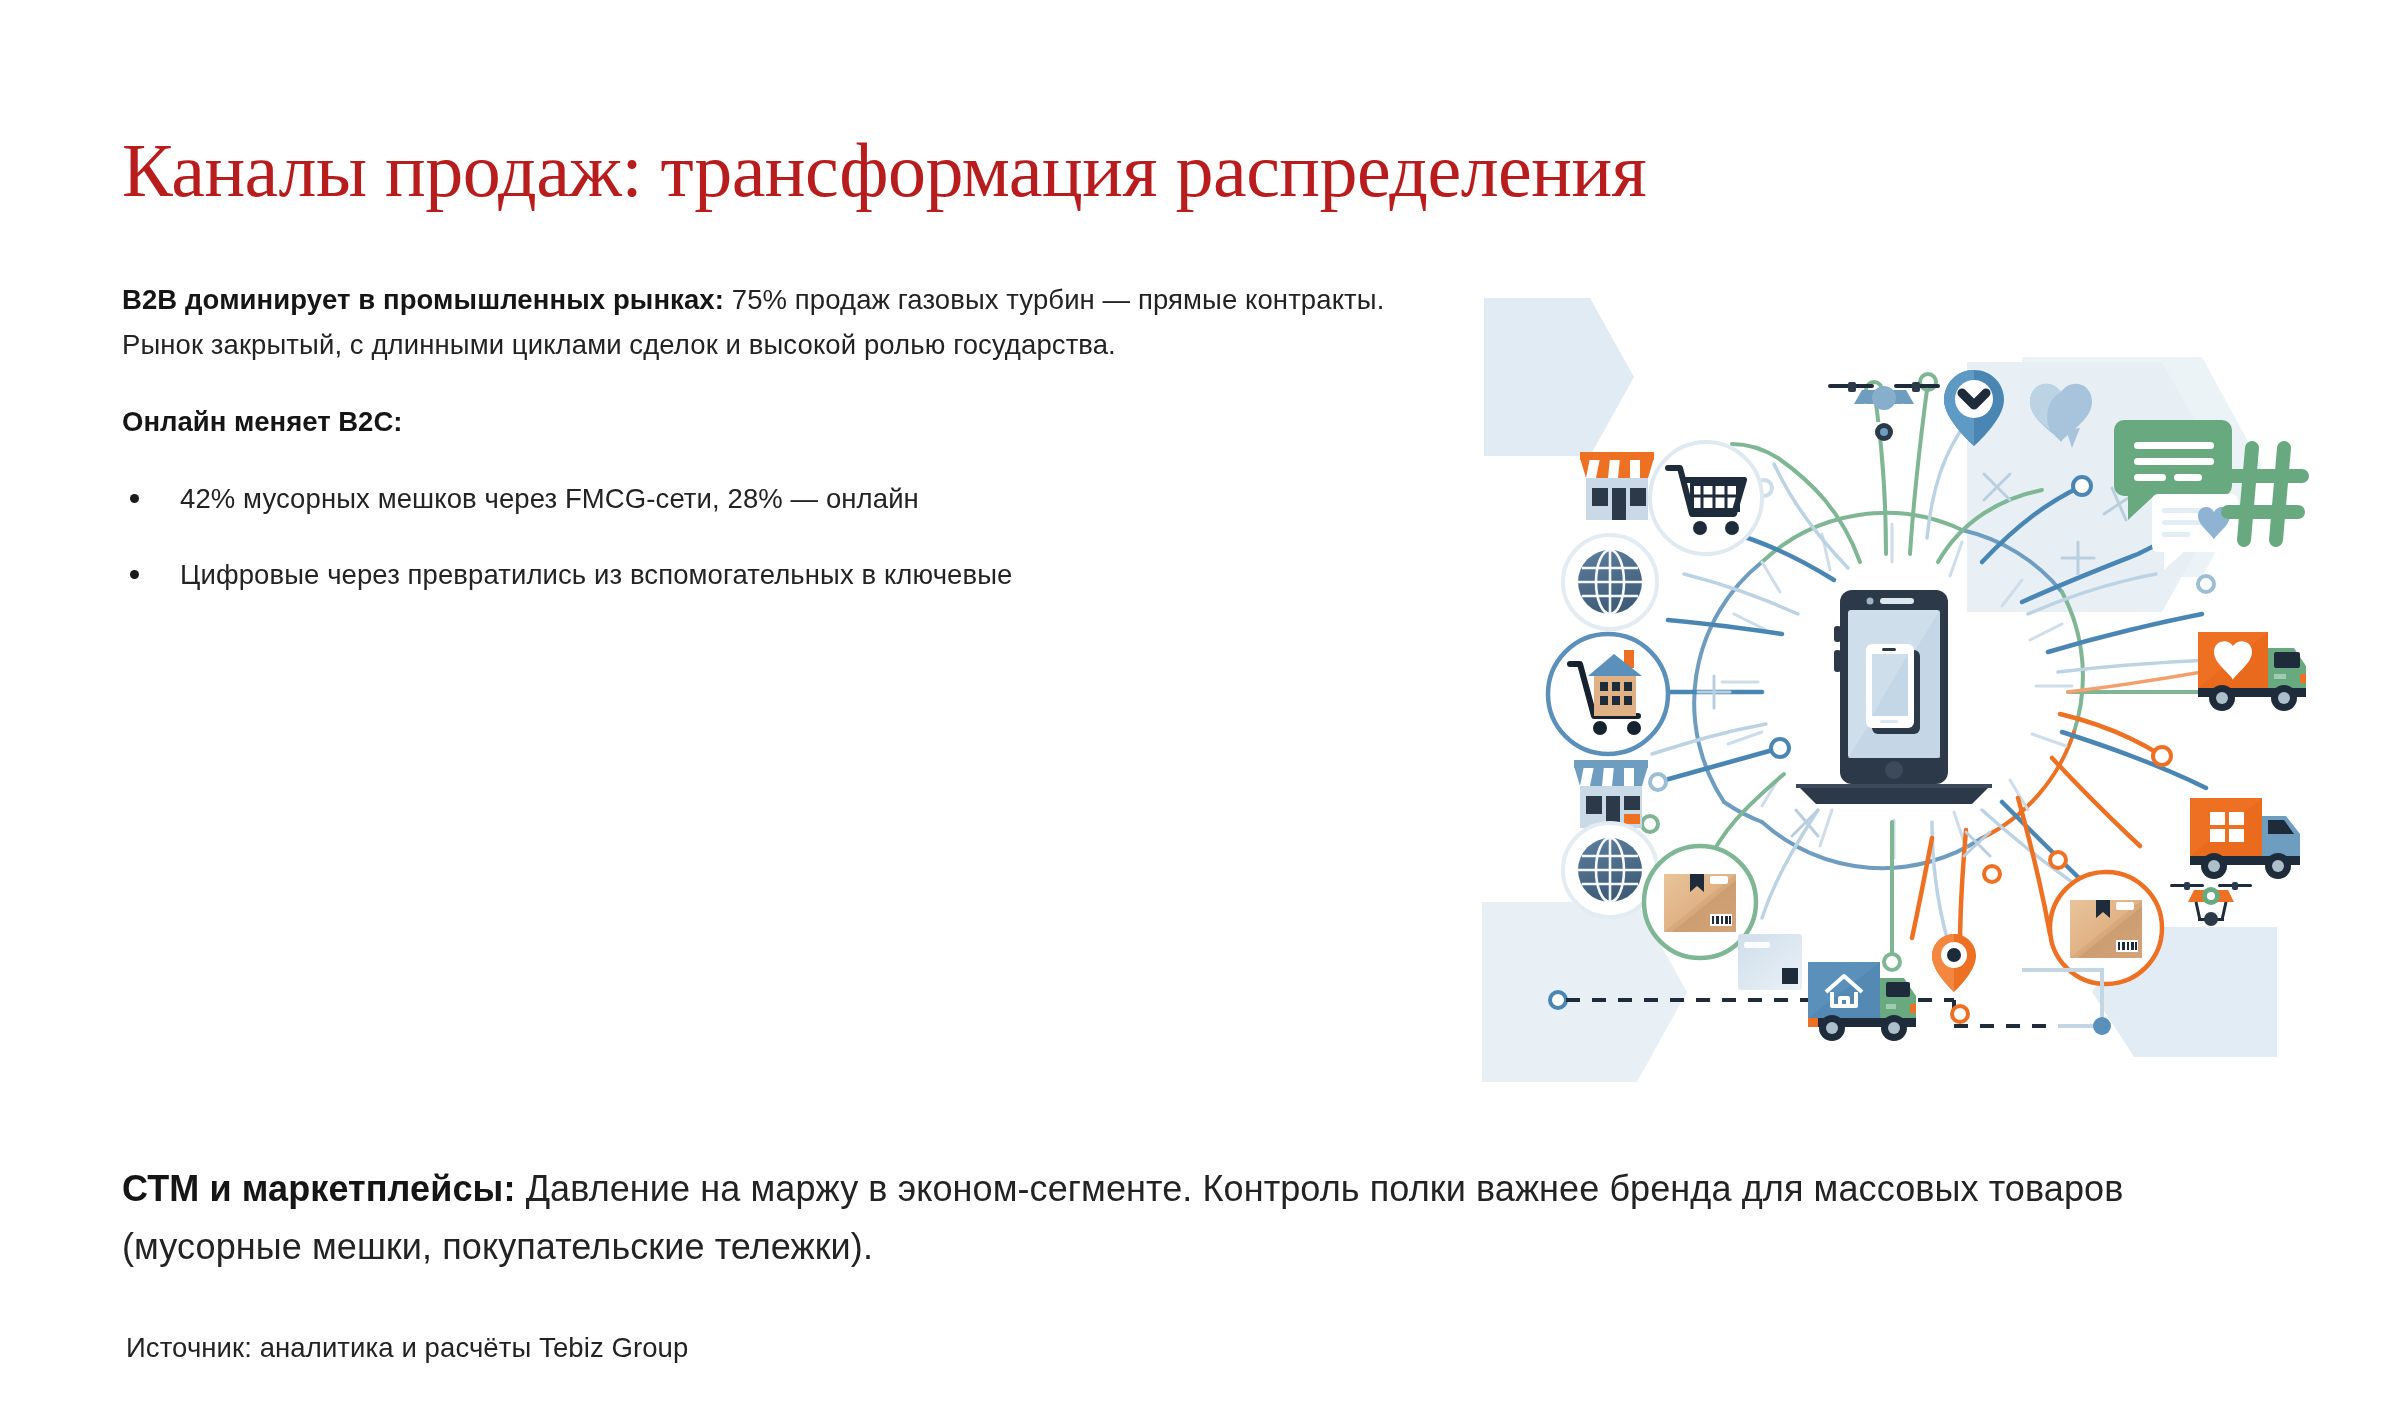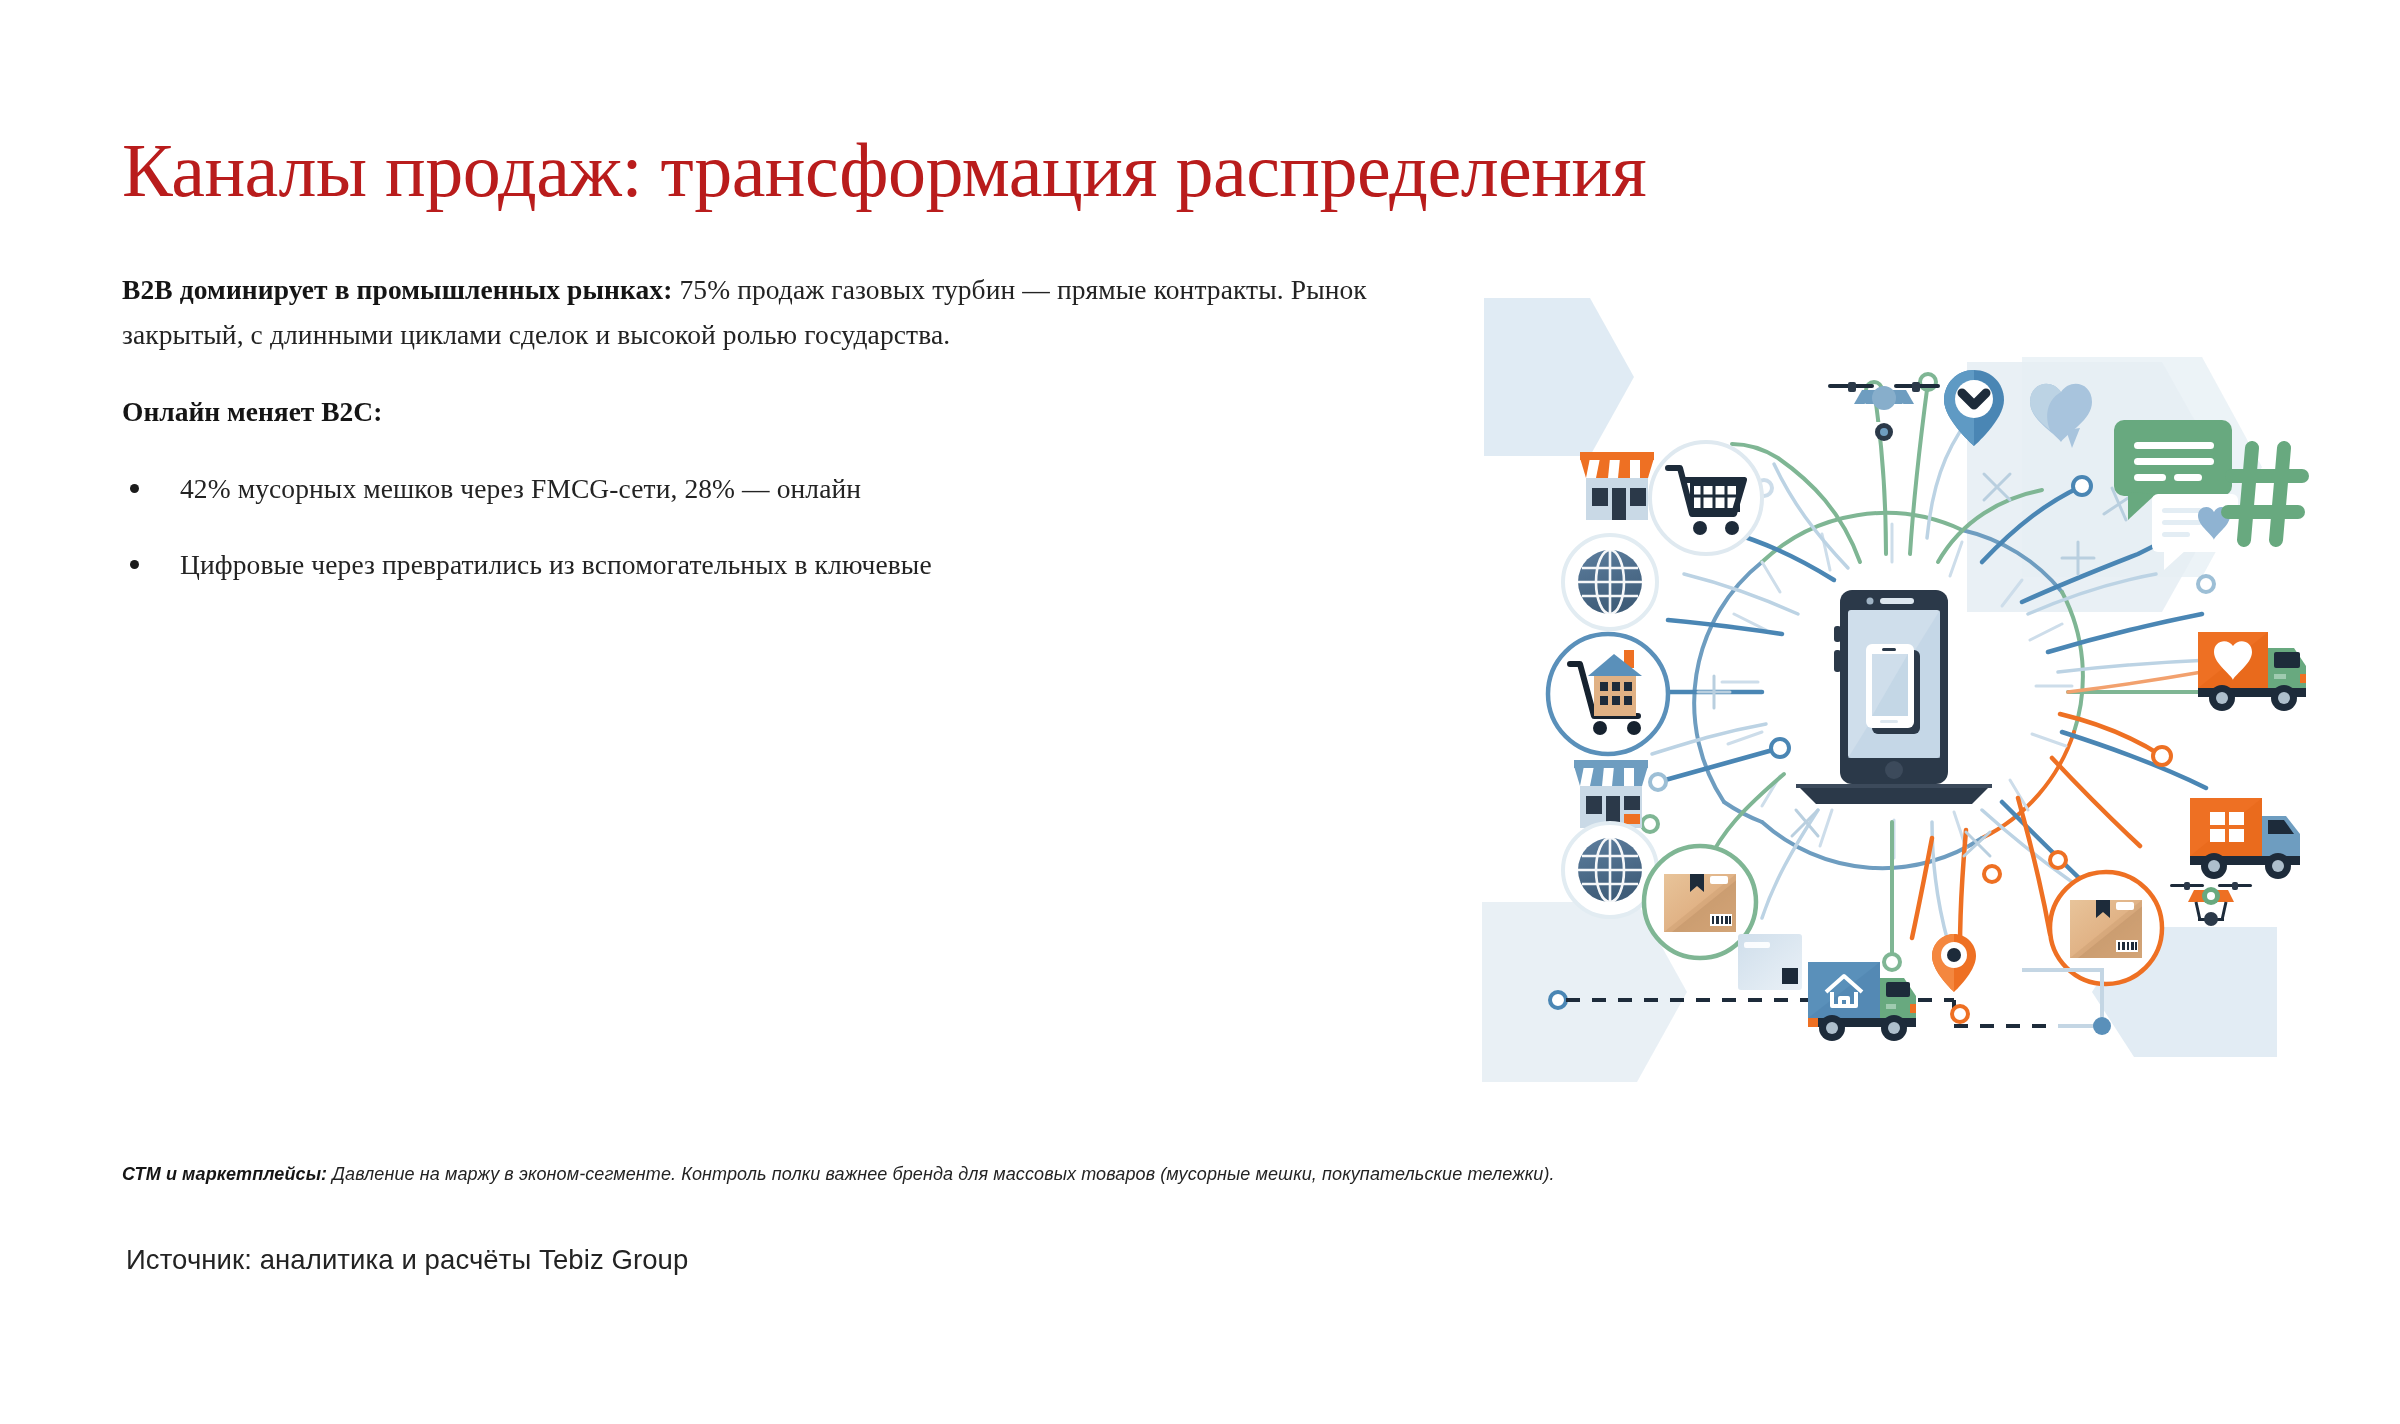--- a/index.html
+++ b/index.html
@@ -36,23 +36,22 @@
     font-weight: 400;
     letter-spacing: -0.5px;
     color: #b91c1c;
     white-space: nowrap;
   }
 
   
   .text-col {
     position: absolute;
     left: 122px;
-    top: 268px;
+    top: 278px;
     width: 1270px;
-    font-family: Liberation Serif, serif;
   }
 
   .para {
     font-size: 27.5px;
     line-height: 1.62;
     color: #232323;
     margin: 0 0 34px 0;
     letter-spacing: 0.1px;
   }
   .para b { font-weight: 700; color: #151515; }
@@ -91,26 +90,25 @@
   }
 
   
   .bottom-block {
     position: absolute;
     left: 122px;
     top: 1160px;
     width: 2160px;
   }
   .bottom-para {
-    font-size: 18px;
+    font-size: 36px;
     line-height: 1.62;
     color: #232323;
     margin: 0 0 52px 0;
     letter-spacing: 0.1px;
-    font-style: italic;
   }
   .bottom-para b { font-weight: 700; color: #151515; }
   .source-line {
     font-size: 27.5px;
     line-height: 1.4;
     color: #232323;
     margin: 4px;
     letter-spacing: 0.1px;
   }
 

